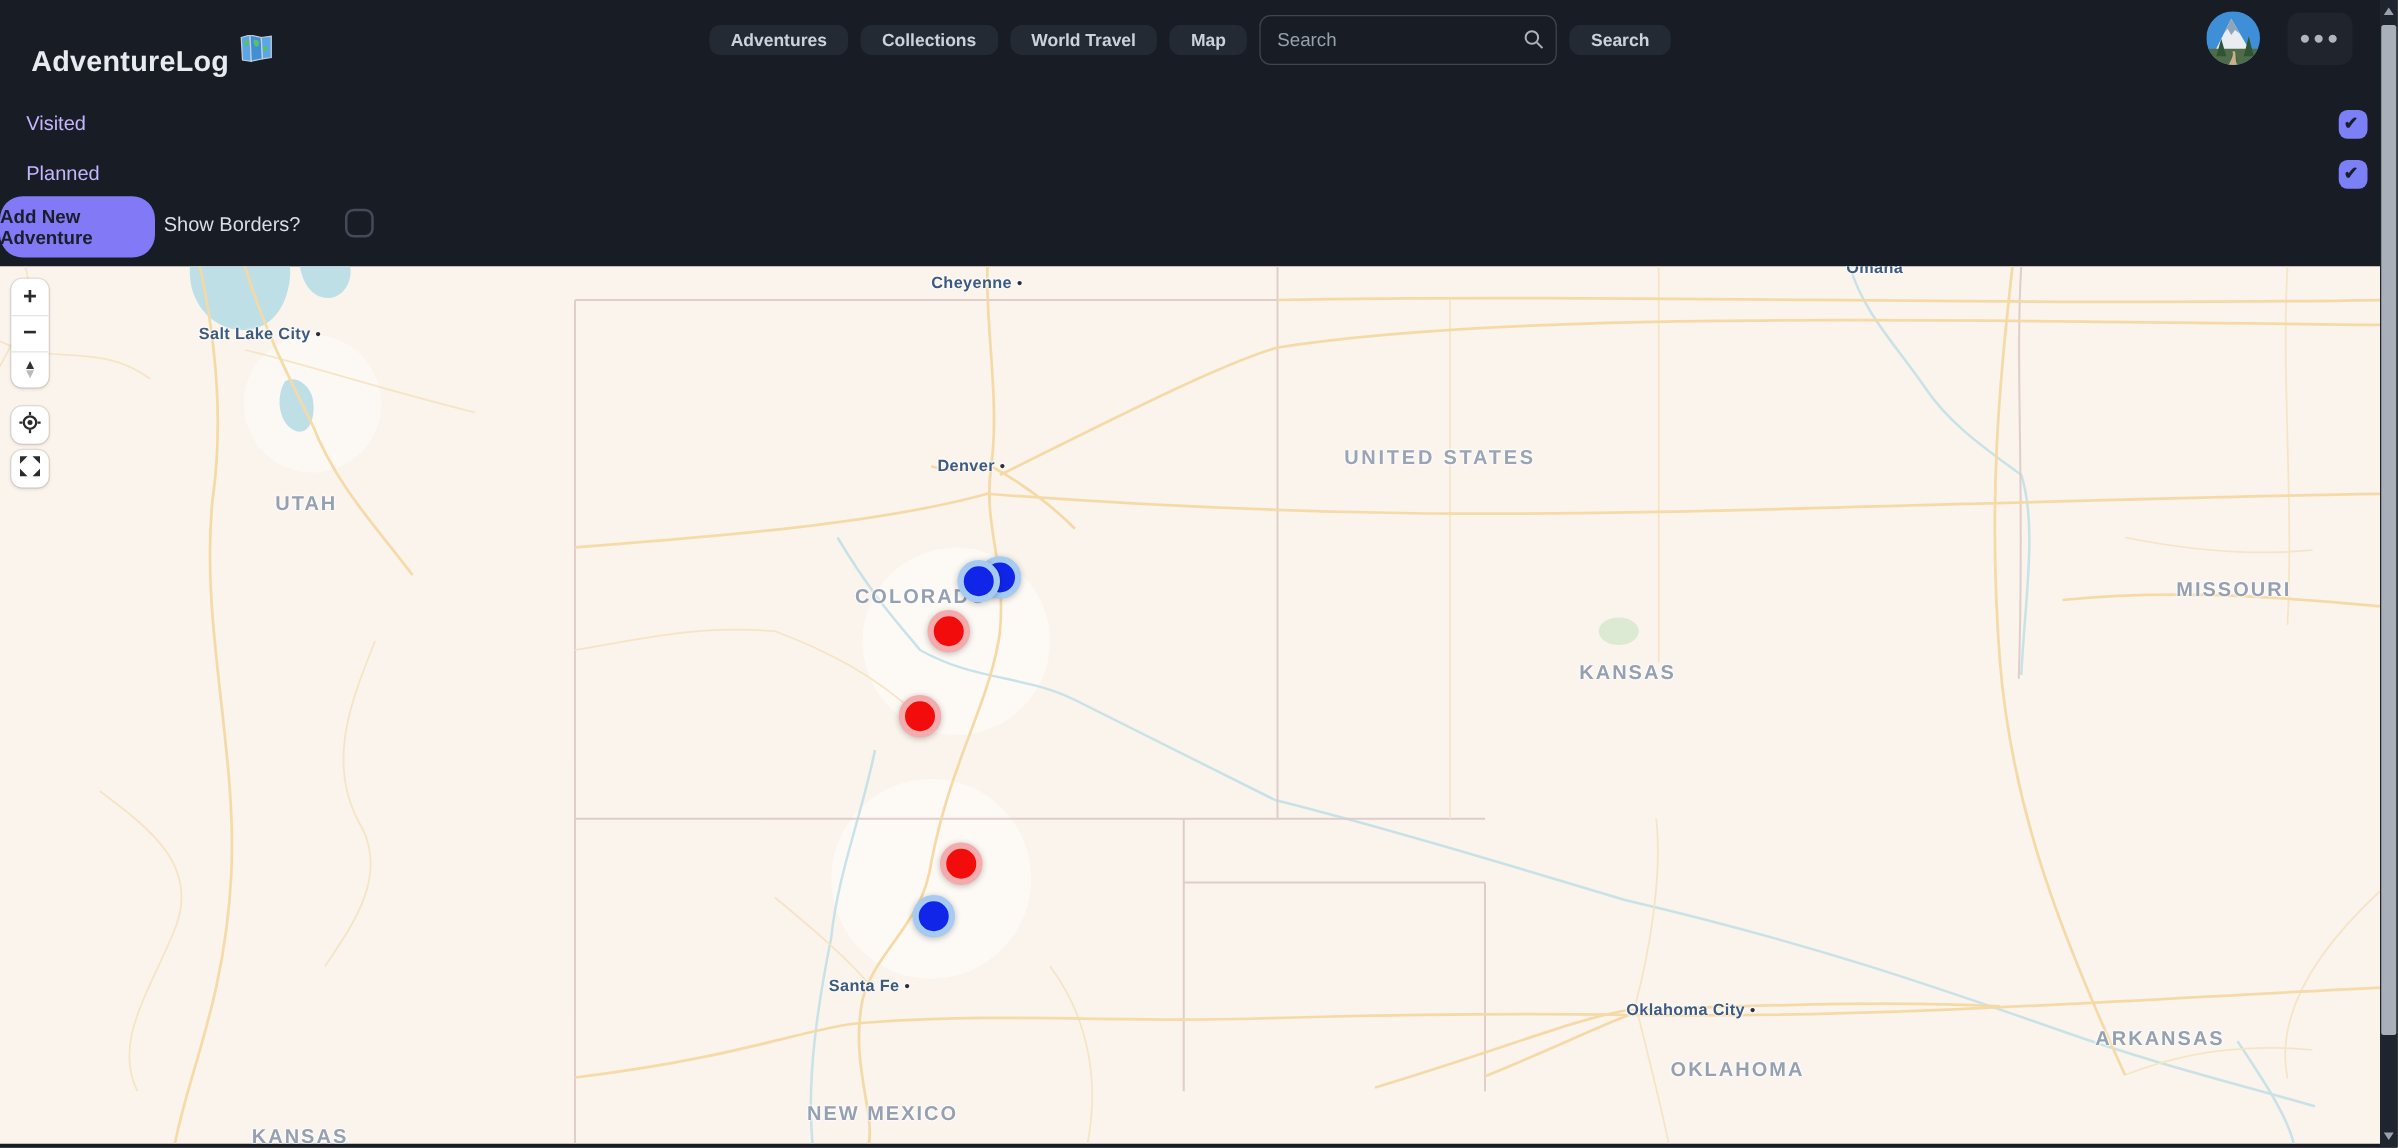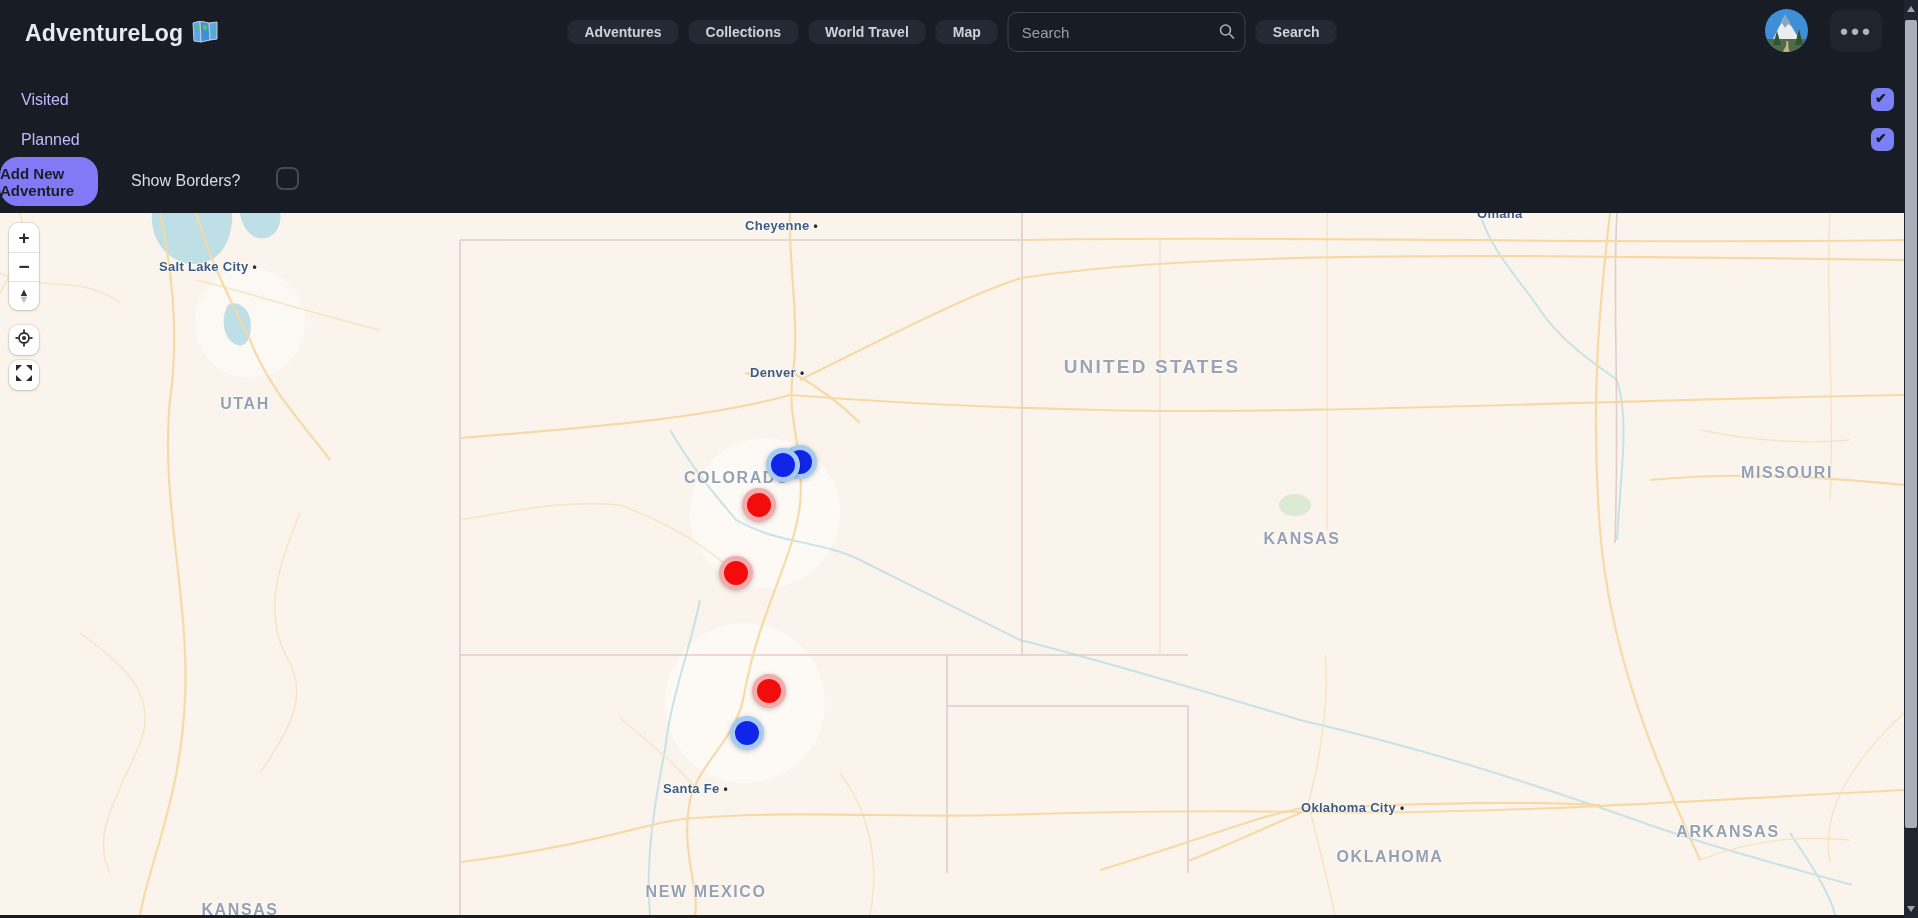--- a/index.html
+++ b/index.html
@@ -2,21 +2,21 @@
 <html><head>
 <meta charset="utf-8">
 <style>
   html,body{margin:0;padding:0;background:#10141a;}
   .page{position:relative;width:1918px;height:918px;background:#181d25;overflow:hidden;
         font-family:"Liberation Sans",sans-serif;color:#ccd2d9;}
 
   
   .navbar{position:absolute;top:0;left:0;width:1904px;height:76px;}
   .logo{position:absolute;left:25px;top:20px;display:flex;align-items:center;gap:9px;}
-  .logo-text{font-size:23px;font-weight:bold;color:#e7eaee;letter-spacing:.2px;}
+  .logo-text{font-size:23px;font-weight:bold;color:#e7eaee;letter-spacing:.2px;margin-top:16px;}
   .nav-center{position:absolute;left:50%;top:12px;transform:translateX(-50%);
               display:flex;align-items:center;gap:10px;}
   .nav-btn{height:24px;padding:0 17px;display:flex;align-items:center;border-radius:9px;
            background:#242a34;color:#ccd2d9;font-size:14px;font-weight:bold;cursor:pointer;white-space:nowrap;}
   .search-wrap{position:relative;width:238px;height:40px;}
   .search-input{width:100%;height:100%;box-sizing:border-box;background:transparent;
                 border:1px solid #3d4452;border-radius:9px;color:#ccd2d9;font-size:15px;
                 padding:0 34px 0 13px;font-family:"Liberation Sans",sans-serif;outline:none;}
   .search-input::placeholder{color:#97a0ab;}
   .search-glass{position:absolute;right:10px;top:11px;}
@@ -32,37 +32,37 @@
   .row-planned{top:131px;text-align:center;}
   .checkbox{position:absolute;right:24px;width:23px;height:23px;border-radius:7px;cursor:pointer;
             box-sizing:border-box;}
   .checkbox.checked{background:#7c80f6;}
   .checkbox.checked::after{content:"\2714";position:absolute;left:4px;top:2px;
             font-size:14px;font-weight:bold;color:#1a1e29;}
   .checkbox.unchecked{border:2px solid #434b58;background:transparent;}
   .cb-visited{top:88px;}
   .cb-planned{top:128px;}
 
-  .add-btn{position:absolute;left:0;top:157px;width:98px;height:49px;border-radius:18px;
+  .add-btn{position:absolute;left:0;top:157px;width:124px;height:49px;border-radius:18px;
            background:#8279f6;color:#1a1e29;font-size:15px;font-weight:bold;display:flex;
            align-items:center;justify-content:center;cursor:pointer;}
   .borders-label{position:absolute;left:131px;top:172px;font-size:16px;color:#dadde2;}
   .cb-borders{position:absolute;left:276px;top:167px;right:auto;width:23px;height:23px;}
 
   
   .map{position:absolute;left:0;top:213px;width:1904px;height:702px;background:#faf4ec;
        overflow:hidden;cursor:grab;}
   .map svg.base{position:absolute;left:0;top:0;}
   .city-label{position:absolute;font-size:13px;font-weight:bold;color:#3d5a80;white-space:nowrap;
       letter-spacing:.3px;text-shadow:0 0 2px #fff,0 0 2px #fff,0 0 3px #fff;}
   .citydot{color:#2b2f38;margin-left:4px;font-size:12px;}
   .state-label{position:absolute;transform:translate(-50%,-50%);font-size:16px;font-weight:bold;
       color:#95a0b1;letter-spacing:1.6px;white-space:nowrap;
       text-shadow:0 0 2px #fff,0 0 2px #fff,0 0 3px #fff;}
-  .state-label.country{font-size:19px;letter-spacing:2.2px;color:#9aa4b4;}
+  .state-label.country{font-size:16px;letter-spacing:2.2px;color:#9aa4b4;}
   .marker{position:absolute;width:24px;height:24px;border-radius:50%;transform:translate(-50%,-50%);
       border:5px solid #fff;box-shadow:0 1px 5px rgba(0,0,0,.25);cursor:pointer;}
 
   
   .ctl-group{position:absolute;left:9px;top:10px;width:30px;background:#fff;border-radius:9px;
       box-shadow:0 0 0 1px rgba(0,0,0,.08),0 1px 3px rgba(0,0,0,.15);overflow:hidden;}
   .ctl-btn{width:30px;height:29px;display:flex;align-items:center;justify-content:center;
       cursor:pointer;color:#2b2b2b;font-size:19px;font-weight:bold;box-sizing:border-box;}
   .ctl-btn + .ctl-btn{border-top:1px solid #e4e4e4;}
   .ctl-single{position:absolute;left:9px;width:30px;height:30px;background:#fff;border-radius:9px;

